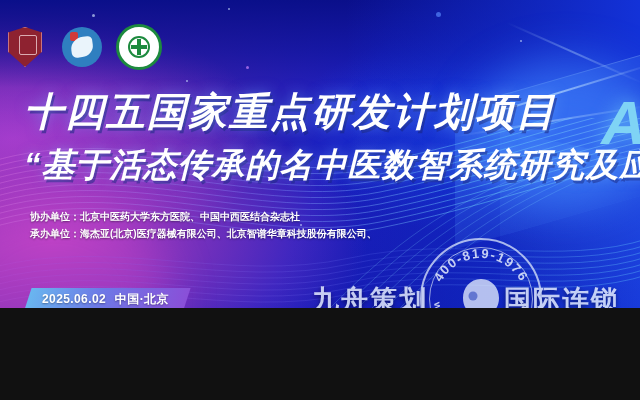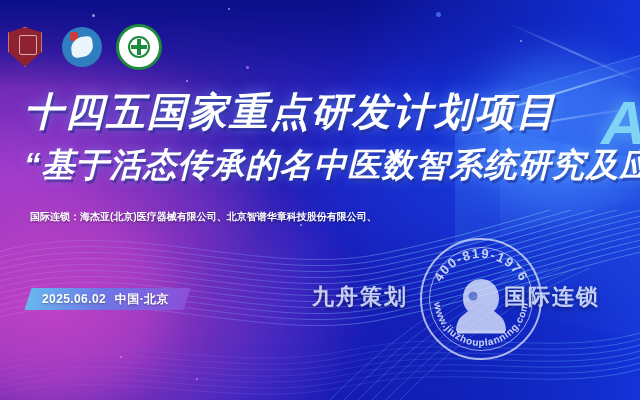--- a/index.html
+++ b/index.html
@@ -1,17 +1,17 @@
 <!DOCTYPE html>
 <html><head>
 <meta charset="utf-8">
 <style>
   html,body{margin:0;padding:0;background:#111;}
   #stage{
-    position:relative;width:640px;height:400px;overflow:hidden;
+    position:relative;width:640px;height:308px;overflow:hidden;
     font-family:"Liberation Sans","DejaVu Sans",sans-serif;
     background:#0c1196;
   }
   
   .bg-base{position:absolute;inset:0;
     background:
       radial-gradient(ellipse 70% 60% at 88% 42%, #1b46e8 0%, rgba(20,40,200,0) 62%),
       radial-gradient(ellipse 90% 90% at 8% 78%, #b53fc4 0%, rgba(150,40,190,0) 55%),
       radial-gradient(ellipse 70% 70% at 2% 45%, #9c3bd0 0%, rgba(130,40,190,0) 58%),
       linear-gradient(115deg, #5a1f9e 0%, #3a1fa8 26%, #1b1fbe 52%, #0f18a8 76%, #0b1390 100%);
@@ -70,21 +70,21 @@
     display:flex;align-items:center;gap:9px;
     background:linear-gradient(90deg,#69b6ef 0%,#6d79e6 45%,#8a4fd8 100%);
     transform:skewX(-18deg);}
   .date-badge span{transform:skewX(18deg);color:#fff;font-size:12px;font-weight:bold;
     letter-spacing:.4px;text-shadow:0 1px 2px rgba(0,0,0,.35);white-space:nowrap;}
   
   .big-a{position:absolute;right:-6px;top:92px;font-size:62px;font-weight:bold;font-style:italic;
     color:#7fd3f5;text-shadow:0 0 20px rgba(110,200,250,.8);line-height:1;}
   
   .wm{position:absolute;left:312px;top:232px;width:328px;height:128px;opacity:.82;}
-  .wm-text{position:absolute;top:50px;font-size:22px;font-weight:bold;color:#eaf2ff;
+  .wm-text{position:absolute;top:50px;font-size:27px;font-weight:bold;color:#eaf2ff;
     text-shadow:0 2px 4px rgba(0,0,0,.5);letter-spacing:2px;white-space:nowrap;}
   .wm-left{left:0px;}
   .wm-right{left:192px;}
   .wm-stamp{position:absolute;left:108px;top:6px;width:118px;height:118px;border-radius:50%;
     border:2px solid rgba(235,245,255,.85);}
   .wm-stamp:before{content:"";position:absolute;left:7px;top:7px;right:7px;bottom:7px;
     border-radius:50%;border:1.5px solid rgba(235,245,255,.75);}
   .wm-phone{position:absolute;left:0;top:-1px;width:118px;height:118px;}
   .wm-url{position:absolute;left:0;top:-1px;width:118px;height:118px;}
   .wm-phone text,.wm-url text{fill:#eef5ff;font-family:"Liberation Sans",sans-serif;font-weight:bold;}
@@ -176,21 +176,22 @@
     </div>
     <div class="logo-circle logo-green">
       <div class="cross"></div>
     </div>
   </div>
 
   <div class="title-main">十四五国家重点研发计划项目</div>
   <div class="title-sub">“基于活态传承的名中医数智系统研究及应用”启动会</div>
 
   <div class="orgs">
-    <div>国际连锁：海杰亚(北京)医疗器械有限公司、北京智谱华章科技股份有限公司、</div>
+    <div>协办单位：北京中医药大学东方医院、中国中西医结合杂志社</div>
+    <div>承办单位：海杰亚(北京)医疗器械有限公司、北京智谱华章科技股份有限公司、</div>
   </div>
 
   <div class="date-badge">
     <span>2025.06.02</span>
     <span>中国·北京</span>
   </div>
 
   <div class="big-a">A</div>
 
   <div class="wm">

